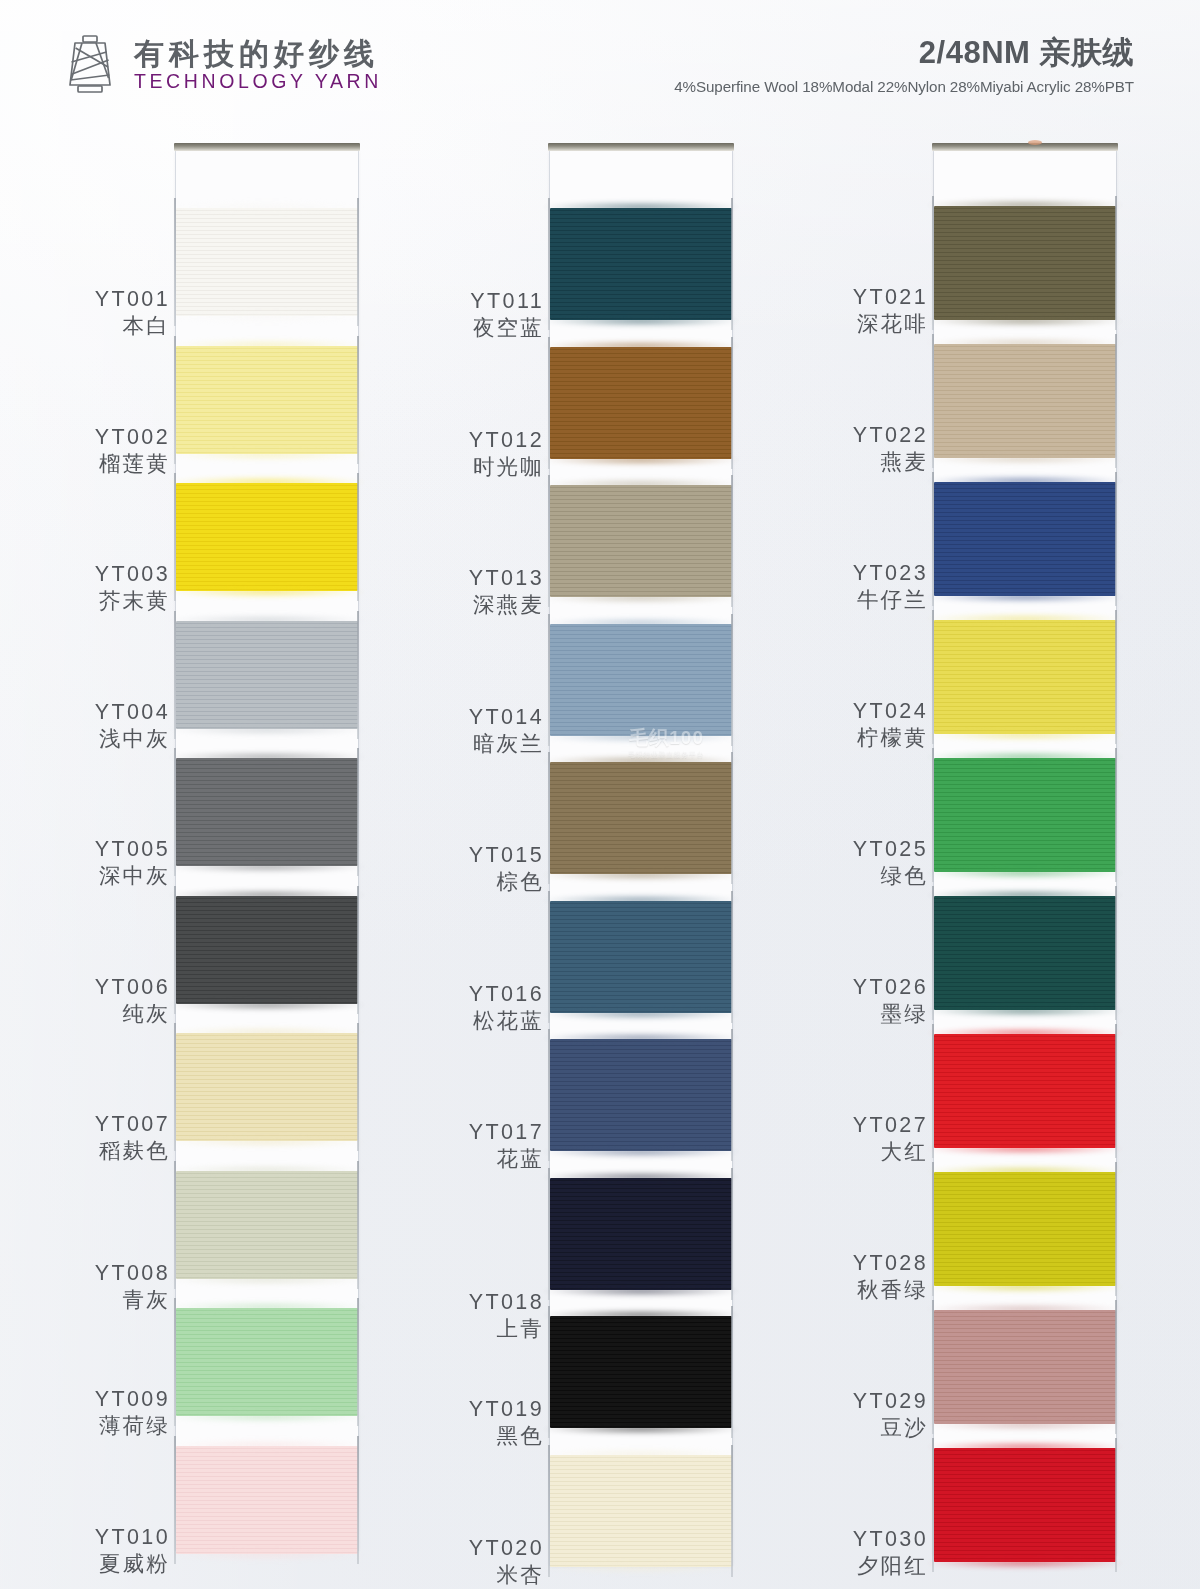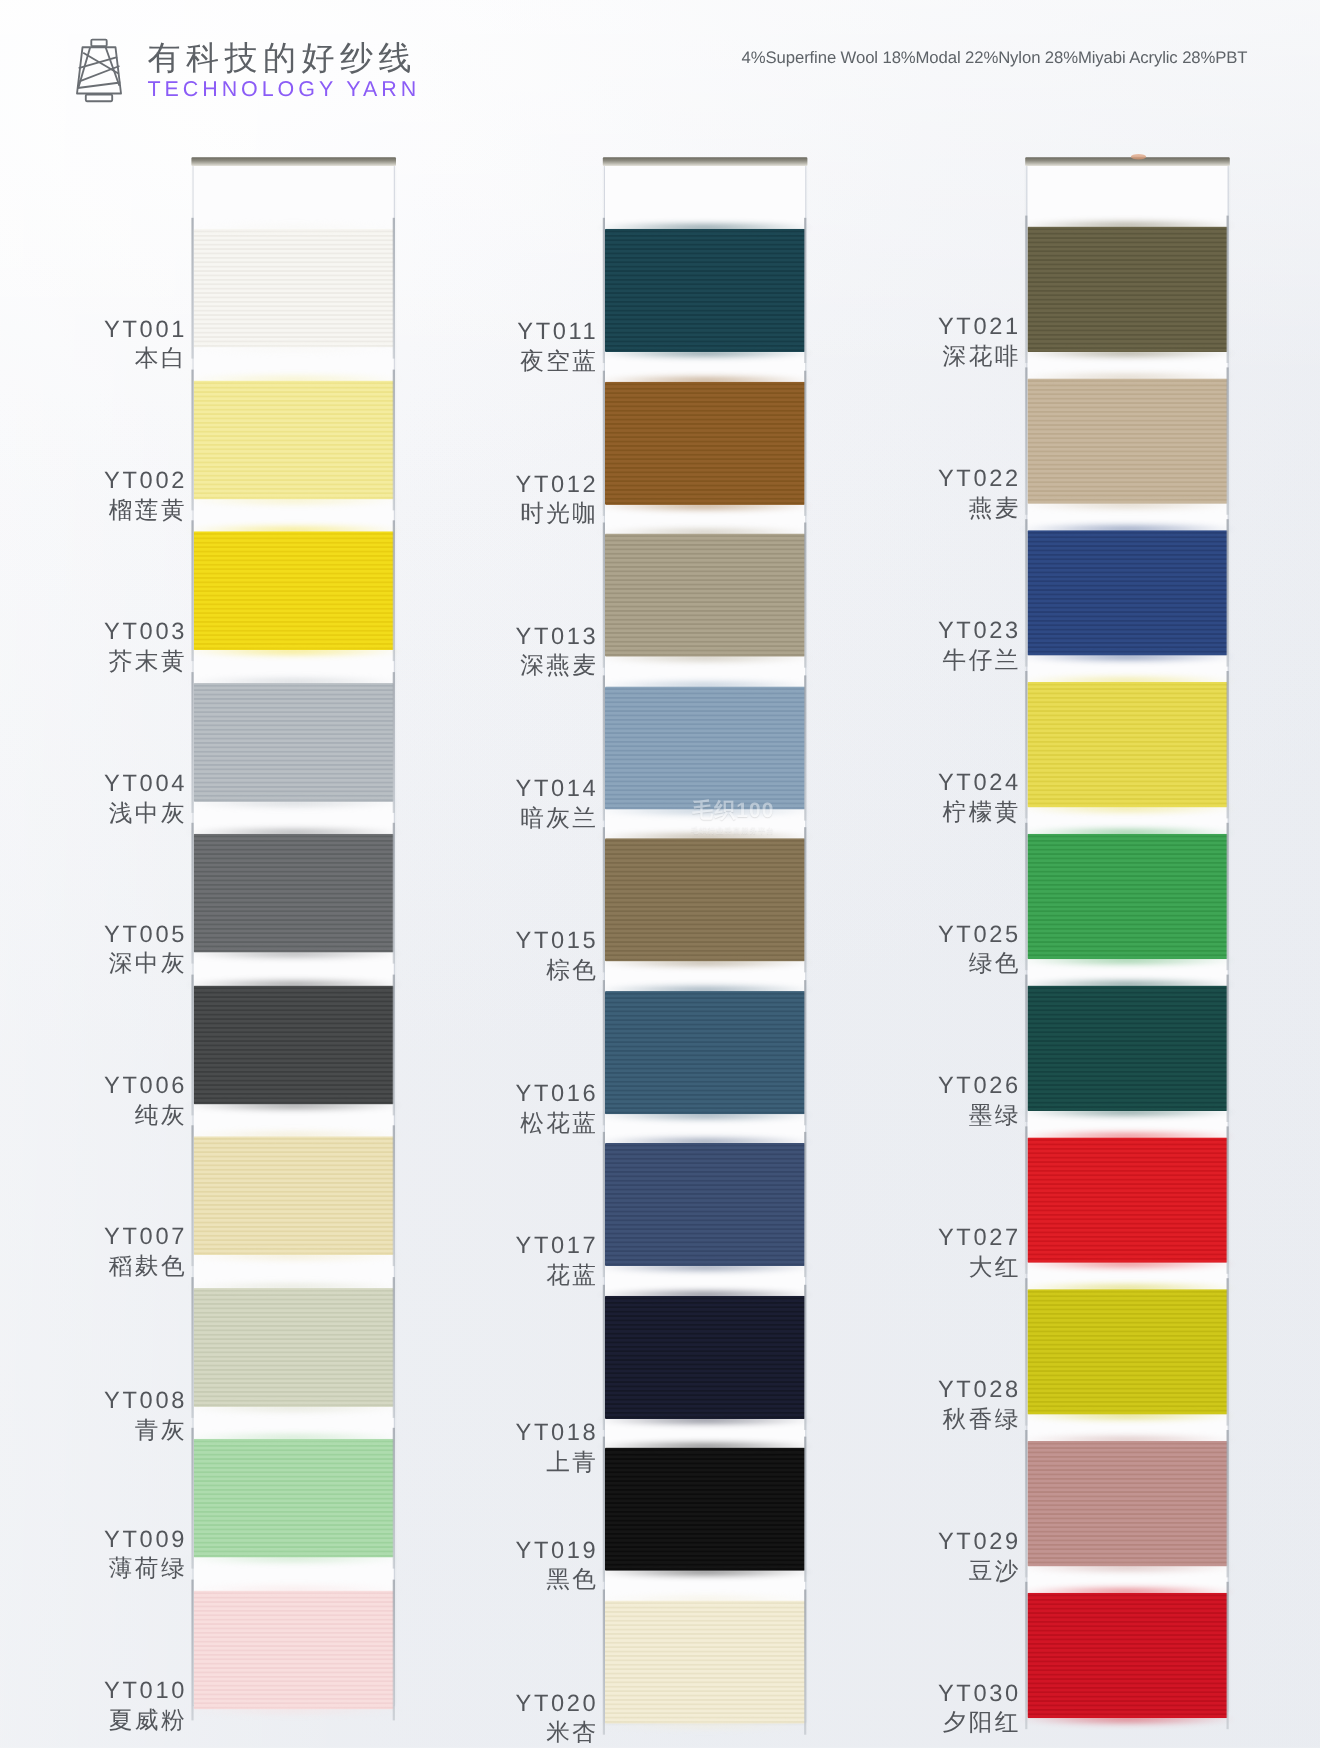--- a/index.html
+++ b/index.html
@@ -18,24 +18,24 @@
       linear-gradient(92deg, rgba(255,255,255,.45) 0%, rgba(255,255,255,0) 30%, rgba(225,229,236,.30) 100%);
   }
 
   
   .header{position:absolute;left:0;top:0;width:1200px;height:135px;}
   .brand{position:absolute;left:62px;top:34px;display:flex;align-items:center;gap:16px;}
   .cone-icon{width:56px;height:62px;display:block;}
   .brand-txt{display:flex;flex-direction:column;gap:1px;}
   .brand-cn{
     font-size:30px;color:#5d6166;letter-spacing:5px;line-height:1.08;
-    font-weight:400;white-space:nowrap;
+    font-weight:700;white-space:nowrap;
   }
   .brand-en{
-    font-size:19.5px;color:#8b5cf6;letter-spacing:3.6px;line-height:1.1;
+    font-size:19.5px;color:#701a75;letter-spacing:3.6px;line-height:1.1;
     white-space:nowrap;
   }
   .spec{position:absolute;right:66px;top:36px;text-align:right;}
   .spec-title{
     font-size:31px;font-weight:bold;color:#55595e;letter-spacing:.5px;
     line-height:1.1;white-space:nowrap;
   }
   .spec-sub{
     margin-top:8px;font-size:15.2px;color:#5e6368;letter-spacing:-.1px;
     white-space:nowrap;font-weight:500;
@@ -139,20 +139,21 @@
         <path d="M34 9 L46.5 44"></path>
       </svg>
     </span>
     <span class="brand-txt">
       <span class="brand-cn" data-name="brand-name-cn">有科技的好纱线</span>
       <span class="brand-en" data-name="brand-name-en">TECHNOLOGY YARN</span>
     </span>
   </div>
 
   <div class="spec" data-name="product-spec">
+    <div class="spec-title" data-name="product-title">2/48NM 亲肤绒</div>
     <div class="spec-sub" data-name="product-composition">4%Superfine Wool 18%Modal 22%Nylon 28%Miyabi Acrylic 28%PBT</div>
   </div>
 </div>
 
 <div class="board" data-name="color-card-board">
 
   <div class="col col-1" data-name="column-1">
     <div class="col-inner" id="col-inner-1">
       <div class="strip strip-1" data-name="card-strip-1">
         <div class="clip" data-name="metal-clip"></div>

